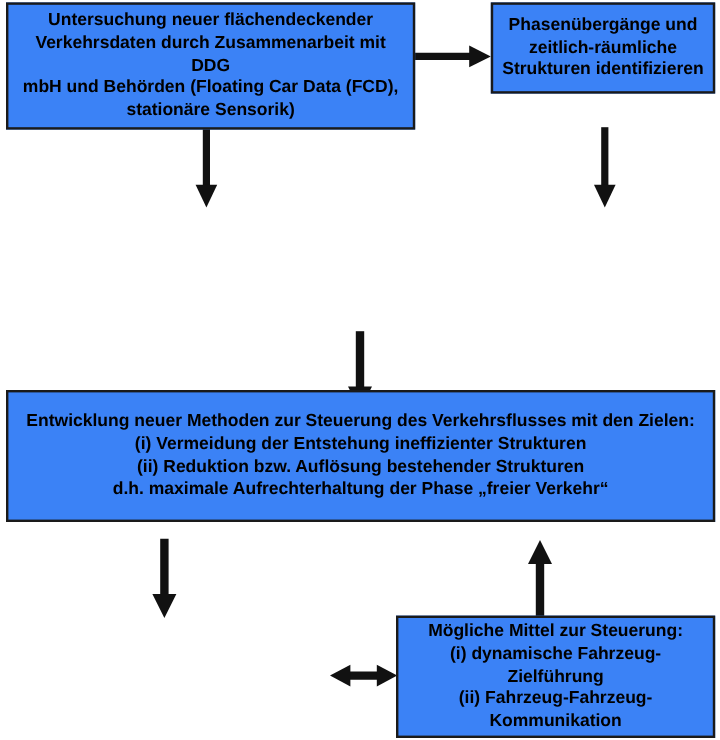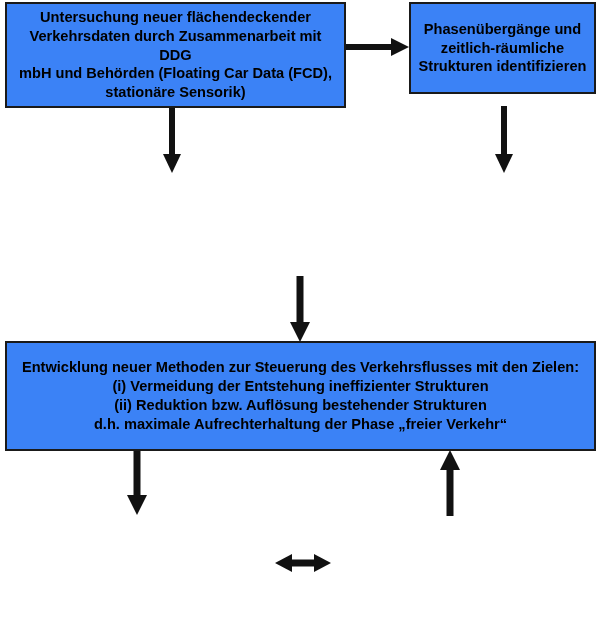--- a/index.html
+++ b/index.html
@@ -29,23 +29,23 @@
     line-height: 1.30;
     z-index: 2;
   }
   .node-text {
     padding: 0 6px;
     white-space: pre-line;
   }
 
   
   #node-data-collection   { left: 5px;   top: 2px;   width: 341px; height: 106px; font-size: 14.6px; }
-  #node-phase-identify    { left: 409px; top: 2px;   width: 187px; height: 92px; font-size: 14.6px; }
+  #node-phase-identify    { left: 409px; top: 2px;   width: 187px; height: 76px; font-size: 14.6px; }
   #node-understanding     { left: 5px;   top: 172px; width: 591px; height: 106px; font-size: 14.6px; }
-  #node-methods           { left: 5px;   top: 341px; width: 591px; height: 110px; font-size: 14.6px; }
+  #node-methods           { left: 5px;   top: 325px; width: 591px; height: 110px; font-size: 14.6px; }
   #node-products          { left: 5px;   top: 514px; width: 271px; height: 101px; font-size: 14.6px; }
   #node-means             { left: 330px; top: 513px; width: 266px; height: 102px; font-size: 14.6px; }
 
   
   .arrow { position: absolute; z-index: 1; }
   .arrow svg { display: block; overflow: visible; }
 </style>
 </head>
 <body>
 
@@ -116,14 +116,21 @@
 
 
   <div class="node" id="node-methods">
     <span class="node-text">Entwicklung neuer Methoden zur Steuerung des Verkehrsflusses mit den Zielen:
 (i) Vermeidung der Entstehung ineffizienter Strukturen
 (ii) Reduktion bzw. Auflösung bestehender Strukturen
 d.h. maximale Aufrechterhaltung der Phase „freier Verkehr“</span>
   </div>
 
 
+  <div class="node" id="node-means">
+    <span class="node-text">Mögliche Mittel zur Steuerung:
+(i) dynamische Fahrzeug-
+Zielführung
+(ii) Fahrzeug-Fahrzeug-
+Kommunikation</span>
+  </div>
 
 </div>
 
 </body></html>

